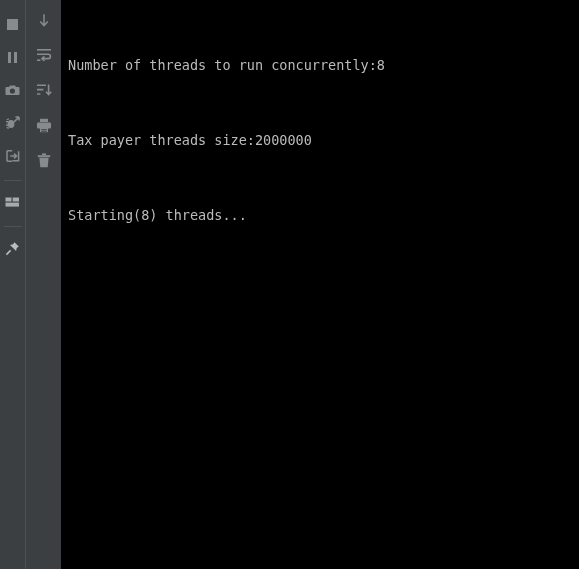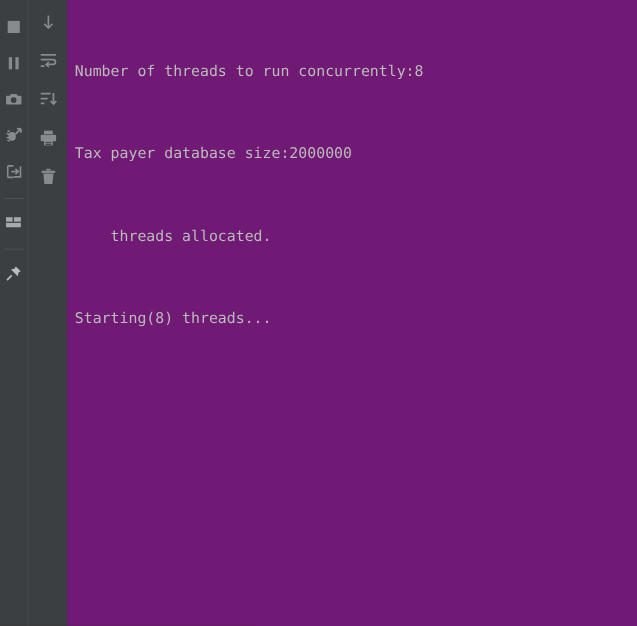--- a/index.html
+++ b/index.html
@@ -57,21 +57,21 @@
   .tb-sep {
     width: 18px;
     height: 1px;
     background: #4e5254;
     margin: 3px 0 9px 0;
   }
 
   
   .console {
     flex: 1 1 auto;
-    background: #701a75;
+    background: #000000;
     position: relative;
     overflow: hidden;
     padding: 3px 0 0 7px;
     box-sizing: border-box;
   }
   .console-lines {
     font-family: "DejaVu Sans Mono", monospace;
     font-size: 13.5px;
     line-height: 25px;
     color: #bbbbbb;
@@ -213,22 +213,21 @@
           <rect x="5" y="0.4" width="4" height="1.6" fill="#878b8d"></rect>
           <path d="M2.4 4.8h9.2l-0.9 9.4H3.3z" fill="#878b8d"></path>
         </svg>
       </span>
     </div>
   </div>
 
   <div class="console">
     <div class="console-lines">
       <div class="line">Number of threads to run concurrently:8</div>
-      <div class="line">Tax payer database size:2000000</div>
-      <div class="line">    threads allocated.</div>
+      <div class="line">Tax payer threads size:2000000</div>
       <div class="line">Starting(8) threads...</div>
       
       
       
       
       
       
       
       
       

